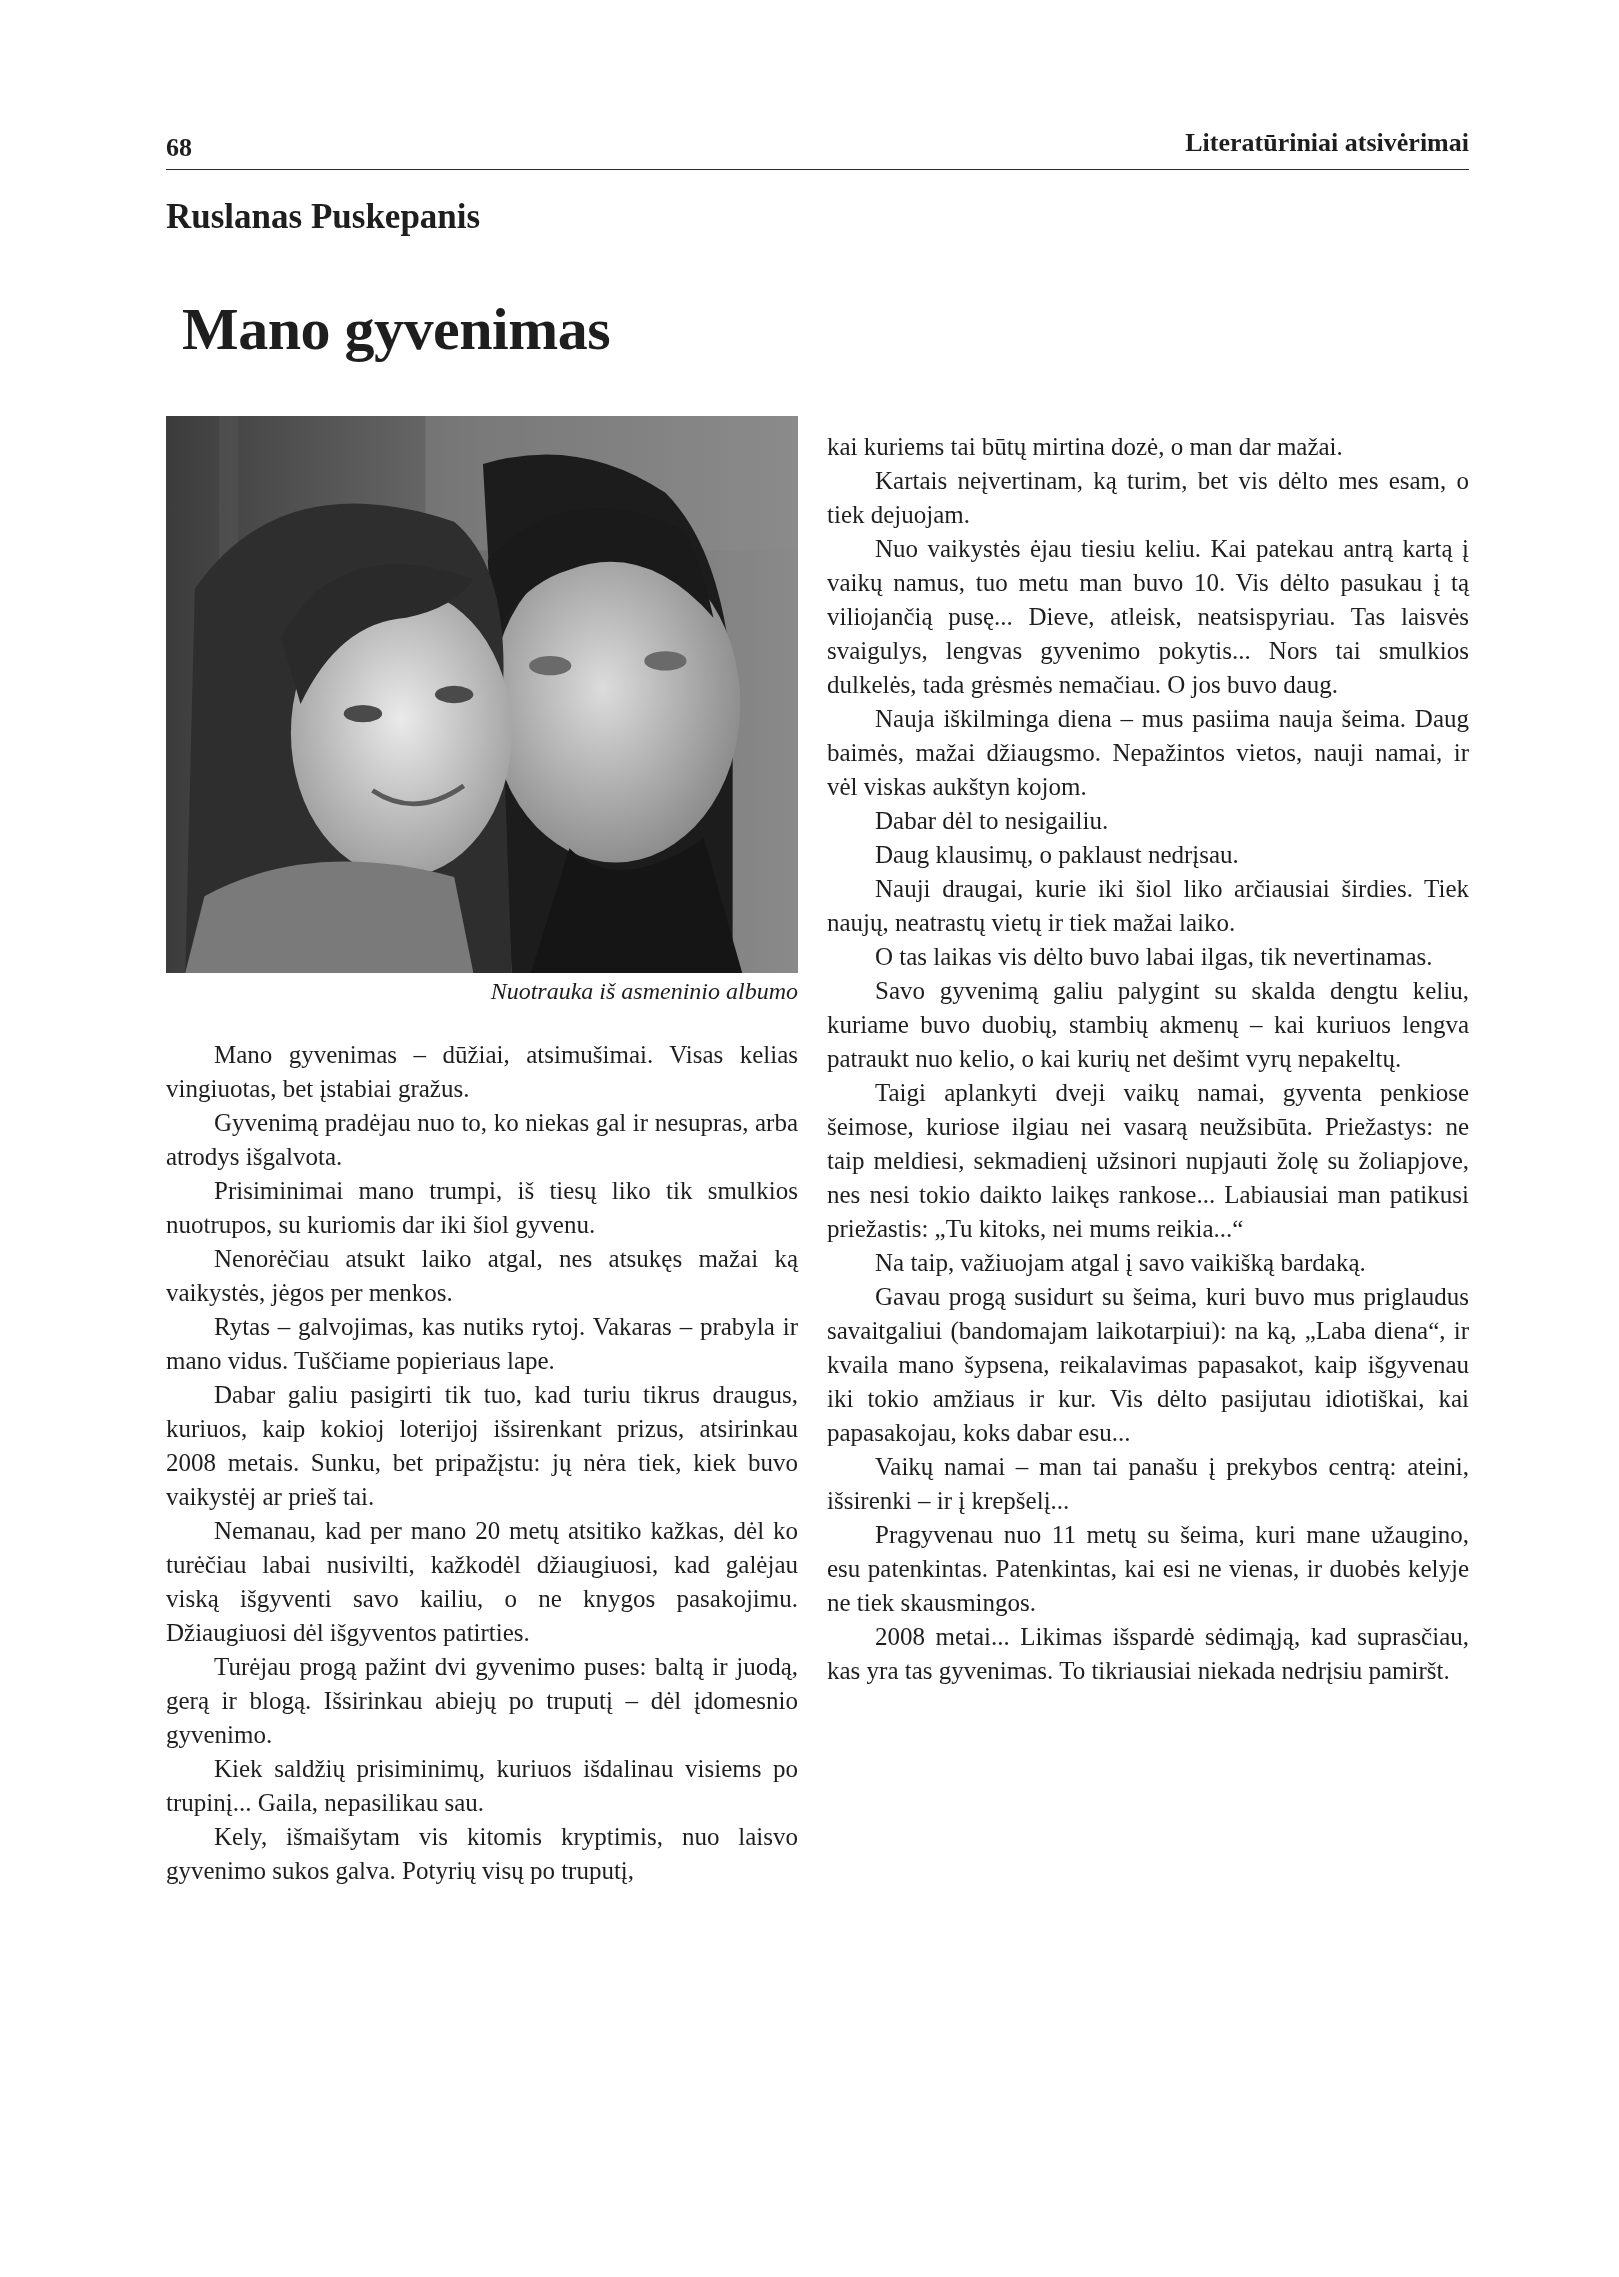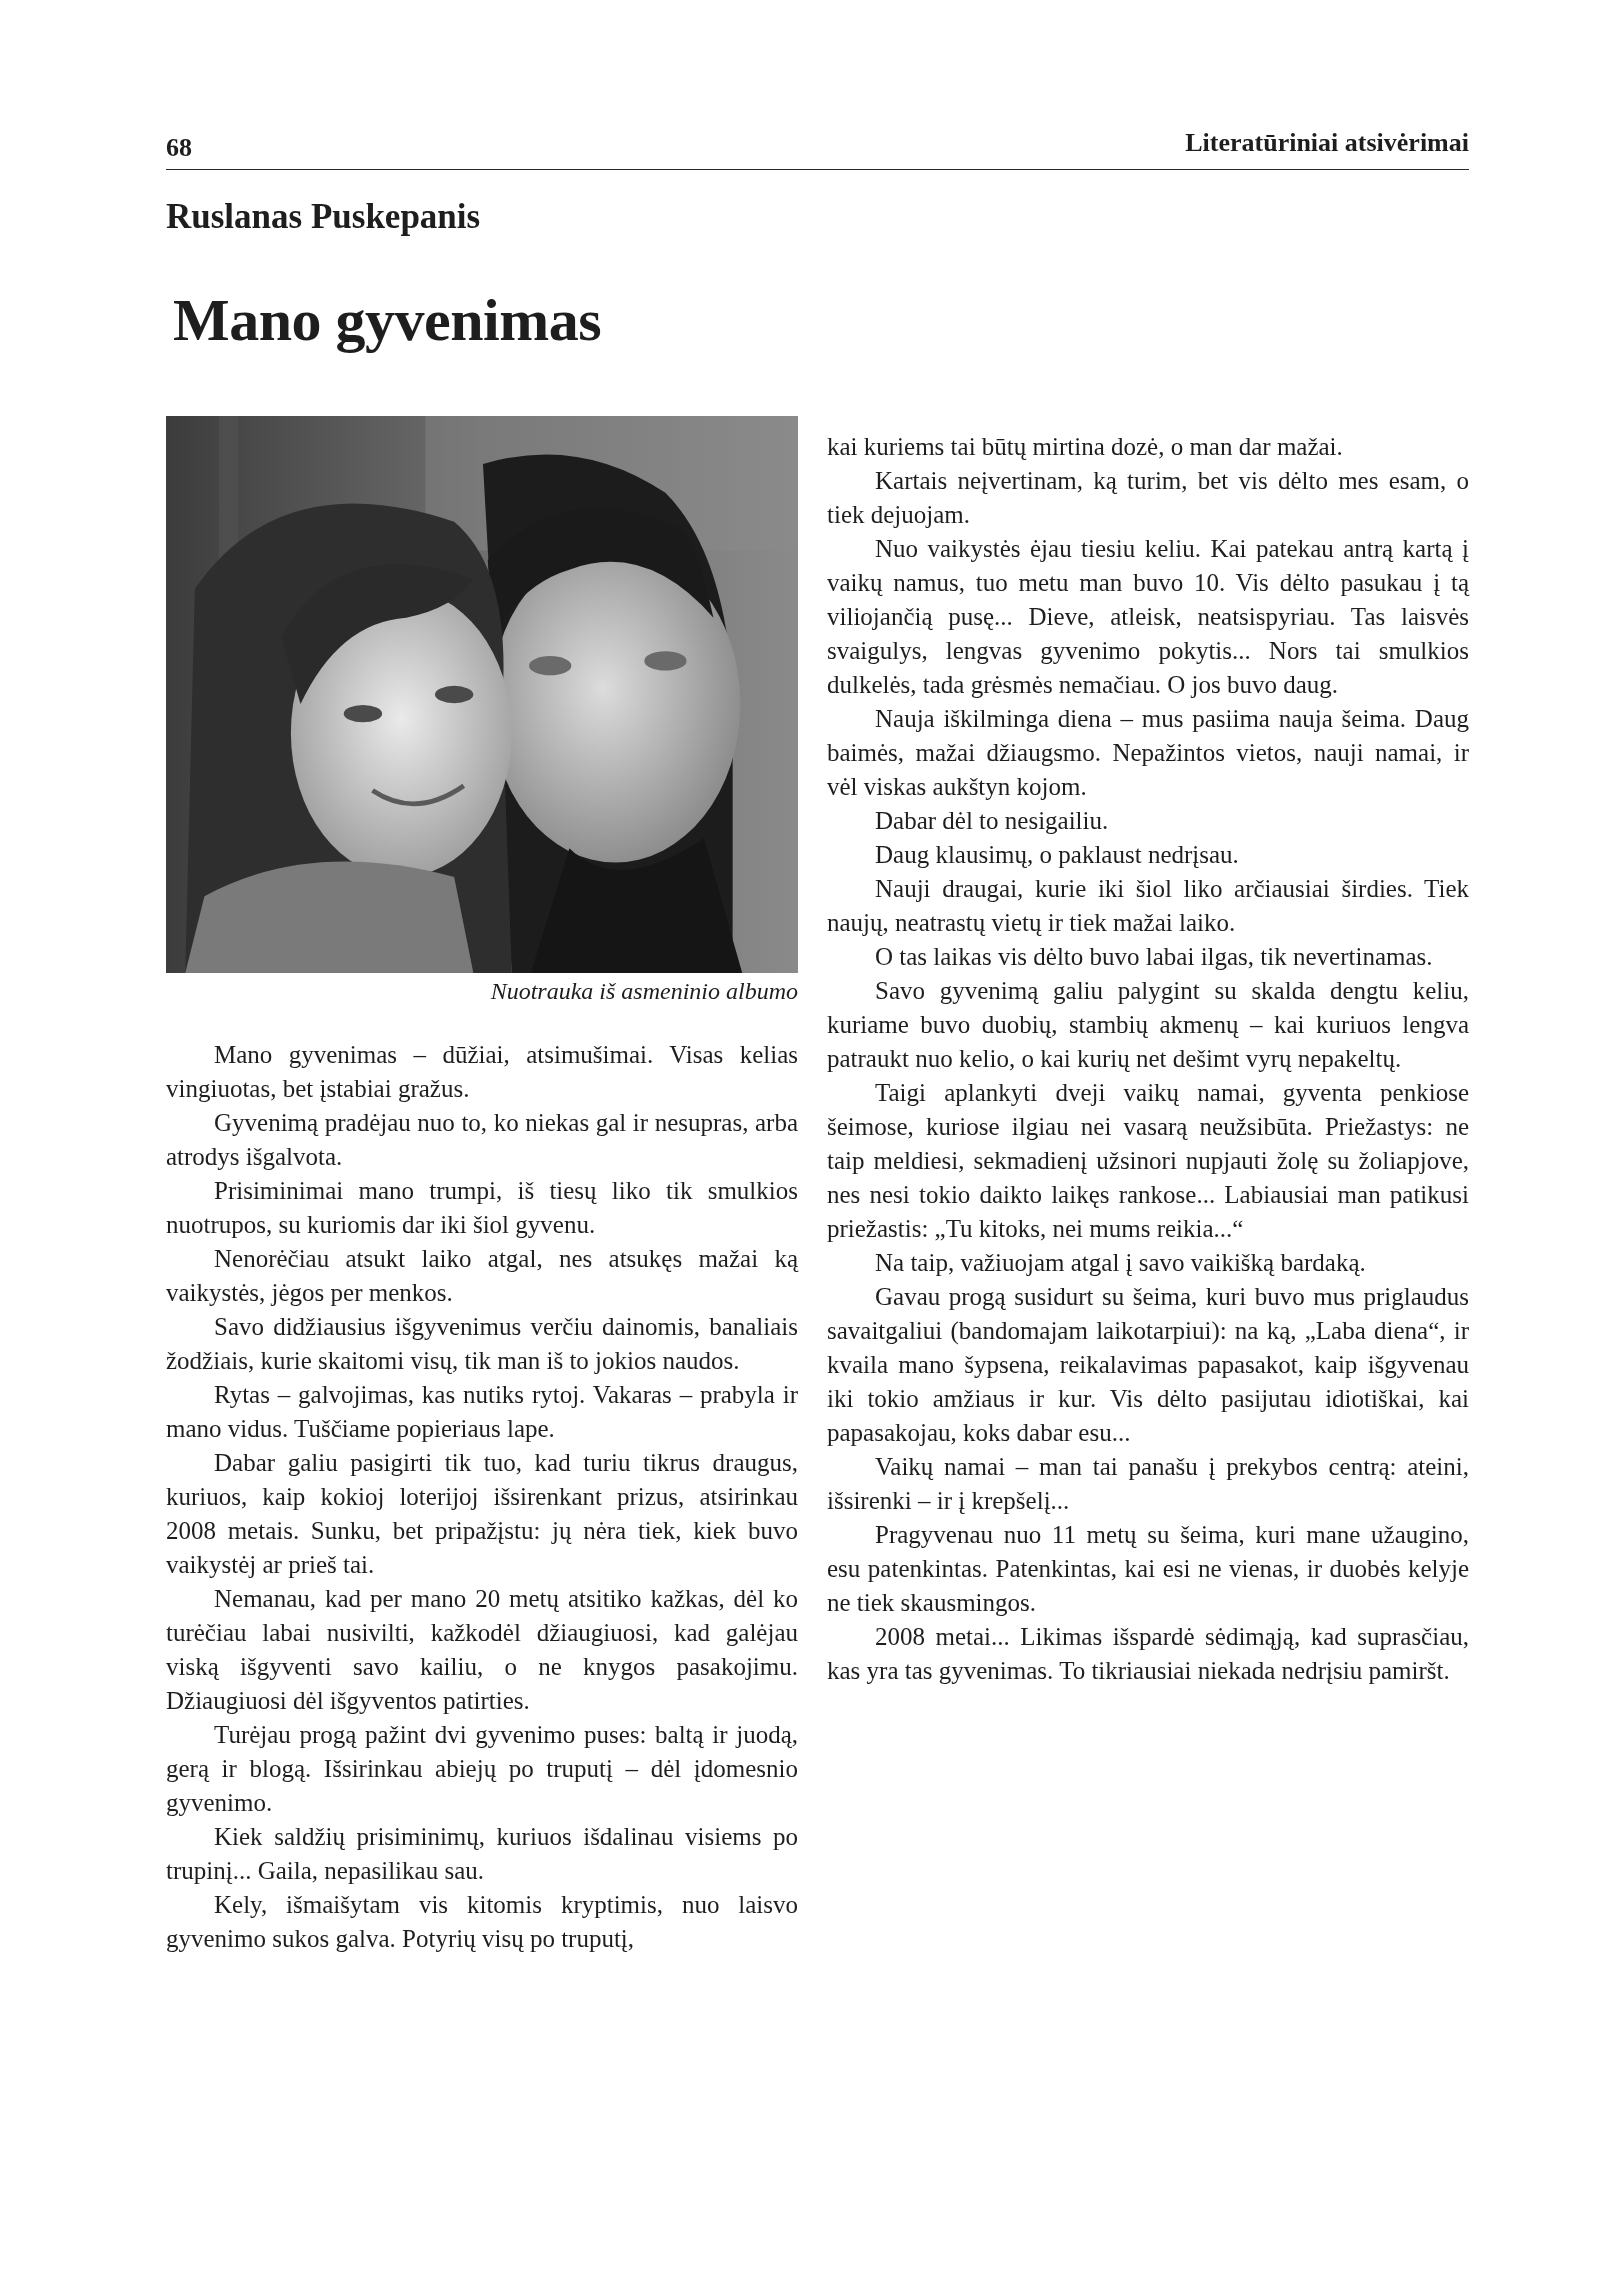--- a/index.html
+++ b/index.html
@@ -25,21 +25,21 @@
 </style>
 </head>
 <body>
 
 <div class="header">
   <span class="page-num">68</span>
   <span class="section-title">Literatūriniai atsivėrimai</span>
 </div>
 
 <div class="author">Ruslanas Puskepanis</div>
-<h1 class="title" style="margin:7px">Mano gyvenimas</h1>
+<h1 class="title" style="margin:16px">Mano gyvenimas</h1>
 
 <div class="photo" aria-label="black-and-white photo of a smiling girl and a young man, cheek to cheek">
   <svg width="632" height="557" viewBox="0 0 658 580">
     <defs>
       <linearGradient id="bg" x1="0" y1="0" x2="1" y2="0">
         <stop offset="0" stop-color="#3c3c3c"></stop>
         <stop offset="0.5" stop-color="#6e6e6e"></stop>
         <stop offset="1" stop-color="#8a8a8a"></stop>
       </linearGradient>
       <radialGradient id="girlface" cx="0.5" cy="0.45" r="0.6">
@@ -70,21 +70,20 @@
   </svg>
 </div>
 
 <div class="caption">Nuotrauka iš asmeninio albumo</div>
 
 <div class="col col-left">
   <p>Mano gyvenimas – dūžiai, atsimušimai. Visas kelias vingiuotas, bet  įstabiai gražus.</p>
   <p>Gyvenimą pradėjau nuo to, ko niekas gal ir nesu­pras, arba atrodys išgalvota.</p>
   <p>Prisiminimai mano trumpi, iš tiesų liko tik smul­kios nuotrupos, su kuriomis dar iki šiol gyvenu.</p>
   <p>Nenorėčiau atsukt laiko atgal, nes atsukęs mažai ką vaikystės, jėgos per menkos.</p>
-  <p>Savo didžiausius išgyvenimus verčiu dainomis, banaliais žodžiais, kurie skaitomi visų, tik man iš to jokios naudos.</p>
   <p>Rytas – galvojimas, kas nutiks rytoj. Vakaras – prabyla ir mano vidus. Tuščiame popieriaus lape.</p>
   <p>Dabar galiu pasigirti tik tuo, kad turiu tikrus drau­gus, kuriuos, kaip kokioj loterijoj išsirenkant prizus, atsirinkau 2008 metais. Sunku, bet pripažįstu: jų nėra tiek, kiek buvo vaikystėj ar prieš tai.</p>
   <p>Nemanau, kad per mano 20 metų atsitiko kažkas, dėl ko turėčiau labai nusivilti, kažkodėl džiaugiuosi, kad galėjau viską išgyventi savo kailiu, o ne knygos pasakojimu. Džiaugiuosi dėl išgyventos patirties.</p>
   <p>Turėjau progą pažint dvi gyvenimo puses: baltą ir juodą, gerą ir blogą. Išsirinkau abiejų po truputį – dėl įdomesnio gyvenimo.</p>
   <p>Kiek saldžių prisiminimų, kuriuos išdalinau vi­siems po trupinį... Gaila, nepasilikau sau.</p>
   <p>Kely, išmaišytam vis kitomis kryptimis, nuo lais­vo gyvenimo sukos galva. Potyrių visų po truputį,</p>
 </div>
 
 <div class="col col-right">
   <p class="noindent">kai kuriems tai būtų mirtina dozė, o man dar mažai.</p>

